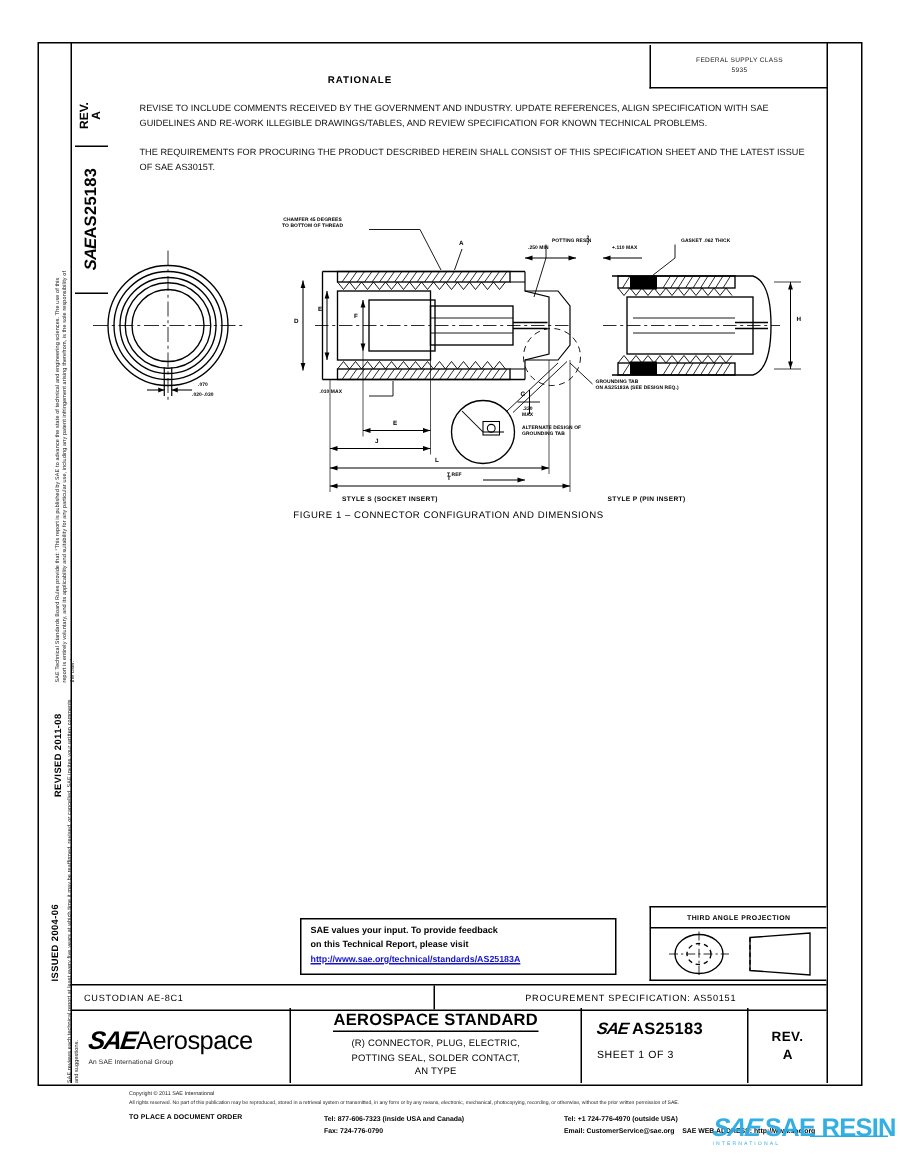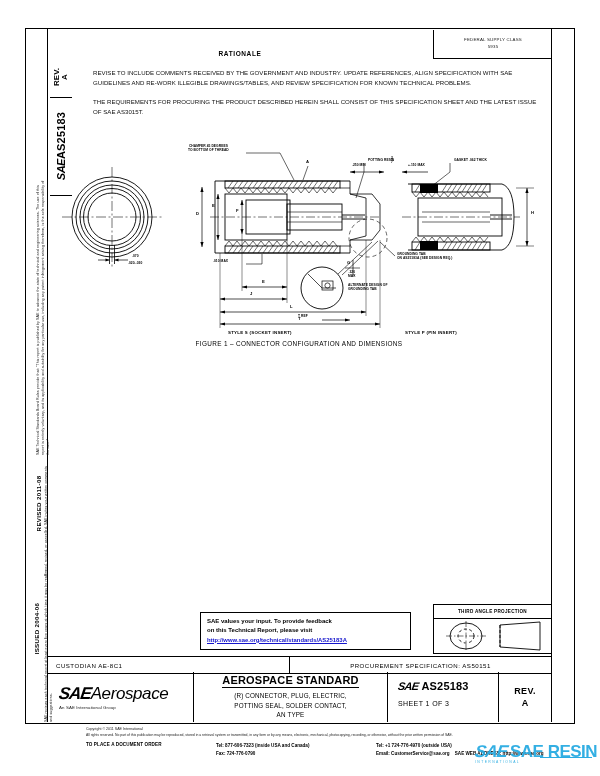--- a/index.html
+++ b/index.html
@@ -112,21 +112,21 @@
   .tb-logo{width:147px;border-right:1.2px solid #000;position:relative;box-sizing:border-box;}
   .tb-mid{flex:1;border-right:1.2px solid #000;box-sizing:border-box;display:flex;flex-direction:column;align-items:center;justify-content:center;padding:3px 2px;}
   .tb-doc{width:111px;border-right:1.2px solid #000;box-sizing:border-box;padding:8px 0 0 10px;}
   .tb-rev{width:52px;box-sizing:border-box;display:flex;flex-direction:column;align-items:center;justify-content:center;}
 
   .as-title{font-size:11px;font-weight:bold;letter-spacing:.2px;border-bottom:1.3px solid #000;padding-bottom:1px;margin-bottom:3px;}
   .as-sub{font-size:6.3px;line-height:1.55;text-align:center;letter-spacing:.15px;}
 
   .logo{position:absolute;left:12px;top:12px;white-space:nowrap;}
   .logo .sae{font-size:17px;font-weight:bold;letter-spacing:-1.1px;font-style:italic;display:inline-block;transform:skewX(-8deg);}
-  .logo .aero{font-size:17px;font-style:italic;letter-spacing:-.4px;}
+  .logo .aero{font-size:17px;letter-spacing:-.4px;}
   .logo .tag{font-size:4.4px;margin-top:1px;letter-spacing:.1px;color:#222;}
 
   .doc-num{font-size:11px;font-weight:bold;letter-spacing:.2px;white-space:nowrap;}
   .doc-num .sae{font-size:11px;font-weight:bold;font-style:italic;letter-spacing:-.7px;display:inline-block;transform:skewX(-8deg);}
   .doc-sheet{font-size:7px;letter-spacing:.4px;margin-top:8px;}
   .rev-l1{font-size:9px;font-weight:bold;letter-spacing:.3px;}
   .rev-l2{font-size:9px;font-weight:bold;margin-top:2px;}
 
   
   .footer{position:absolute;left:86px;top:727px;width:470px;}

